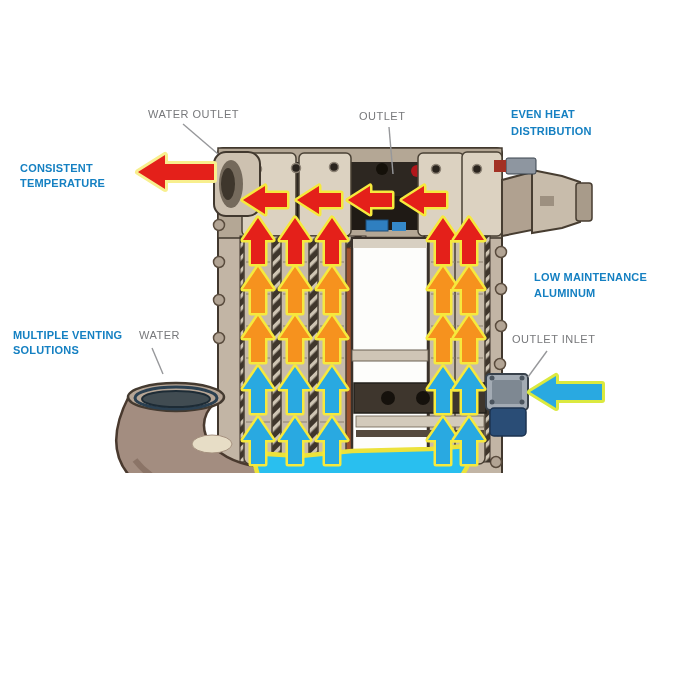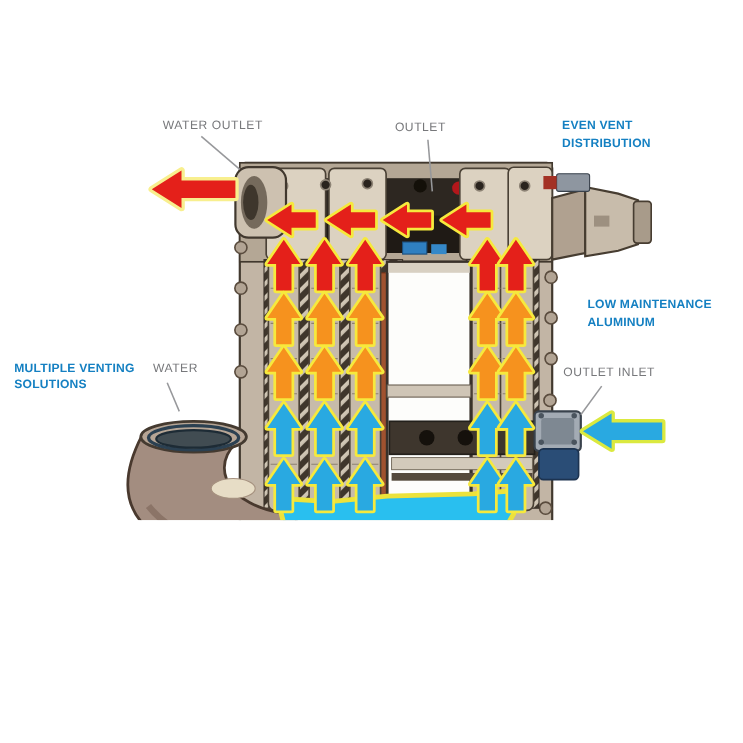--- a/index.html
+++ b/index.html
@@ -198,19 +198,20 @@
         <use href="#arrow-left" xlink:href="#arrow-left" x="319" y="200" class="flow a-red"></use>
         <use href="#arrow-left" xlink:href="#arrow-left" x="370" y="200" class="flow a-red"></use>
         <use href="#arrow-left" xlink:href="#arrow-left" x="424" y="200" class="flow a-red"></use>
         <use href="#arrow-out" xlink:href="#arrow-out" x="176" y="172" class="flow a-red big"></use>
         <use href="#arrow-in" xlink:href="#arrow-in" x="566" y="392" class="flow a-blue in"></use>
       </g>
   </svg>
 
   <div class="lbl gray" style="left:148px;top:107px">WATER OUTLET</div>
   <div class="lbl gray" style="left:359px;top:109px">OUTLET</div>
-  <div class="lbl blue" style="left:511px;top:106px;width:104px;line-height:17px">EVEN VENT DISTRIBUTION</div>
+  <div class="lbl blue" style="left:511px;top:106px;width:104px;line-height:17px">EVEN HEAT DISTRIBUTION</div>
+  <div class="lbl blue" style="left:20px;top:161px;width:104px">CONSISTENT TEMPERATURE</div>
   <div class="lbl blue" style="left:13px;top:328px;width:126px">MULTIPLE VENTING SOLUTIONS</div>
   <div class="lbl blue" style="left:534px;top:269px;width:126px;line-height:16px">LOW MAINTENANCE ALUMINUM</div>
   <div class="lbl gray" style="left:139px;top:328px">WATER</div>
   <div class="lbl gray" style="left:512px;top:332px">OUTLET INLET</div>
 
 </div>
 
 </body></html>

